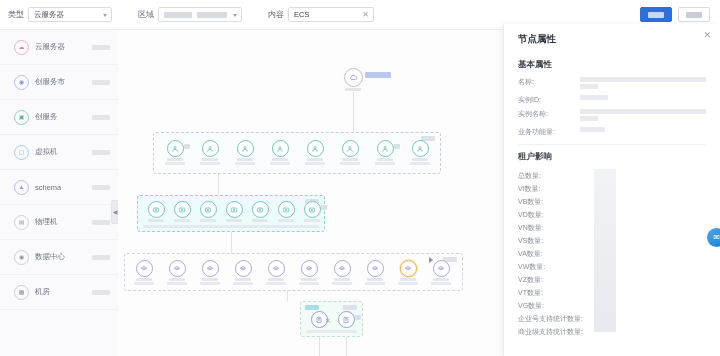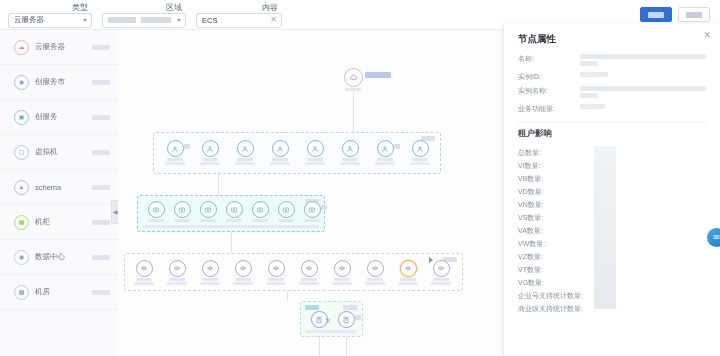--- a/index.html
+++ b/index.html
@@ -11,21 +11,21 @@
     position:relative;
   }
   .app{position:absolute;inset:0;background:#fbfbfc;}
 
   
   .toolbar{
     position:absolute;left:0;top:0;width:720px;height:30px;
     background:#ffffff;border-bottom:1px solid #ececf0;
     display:flex;align-items:center;box-sizing:border-box;padding:0 8px;
   }
-  .fld{display:flex;align-items:flex-end;margin-right:10px;flex-direction:column;}
+  .fld{display:flex;align-items:center;margin-right:26px;}
   .fld-label{font-size:8px;color:#5b6170;margin-right:4px;white-space:nowrap;}
   .select{
     position:relative;width:84px;height:15px;border:1px solid #d9dde3;border-radius:2px;
     background:#fff;display:flex;align-items:center;padding:0 14px 0 5px;box-sizing:border-box;
   }
   .select .val{font-size:7.5px;color:#4a4f5c;white-space:nowrap;overflow:hidden;}
   .select .val.redact{
     display:block;width:66px;height:6px;border-radius:1px;
     background:linear-gradient(90deg,#d6dae1 0 44%,transparent 44% 52%,#d6dae1 52% 100%);
   }
@@ -235,26 +235,26 @@
       <span class="side-label">虚拟机</span>
       <span class="side-count"></span>
     </div>
 
     <div class="side-item">
       <span class="side-ico" style="border-color:#c3b8e8;color:#9b8ad1">▲</span>
       <span class="side-label">schema</span>
       <span class="side-count"></span>
     </div>
 
-
-    <div class="side-item">
-      <span class="side-ico" style="border-color:#b8dd8e;color:#8cc355;background:#f4fbea">▦</span>
-      <span class="side-label">机柜</span>
-      <span class="side-count"></span>
-    </div>
+    <div class="side-item">
+      <span class="side-ico" style="border-color:#cdd2dd;color:#9aa0ab">▤</span>
+      <span class="side-label">物理机</span>
+      <span class="side-count"></span>
+    </div>
+
 
     <div class="side-item">
       <span class="side-ico" style="border-color:#c9cede;color:#8b90a0">◉</span>
       <span class="side-label">数据中心</span>
       <span class="side-count"></span>
     </div>
 
     <div class="side-item">
       <span class="side-ico" style="border-color:#c9cede;color:#8b90a0">▩</span>
       <span class="side-label">机房</span>
@@ -575,20 +575,21 @@
   </div>
 
   <div class="panel">
     <div class="panel-head">
       <span class="panel-title">节点属性</span>
       <span class="panel-close">✕</span>
     </div>
 
     <div class="panel-body">
 
+      <div class="sec-title">基本属性</div>
 
       <div class="row">
         <span class="k">名称:</span>
         <span class="v">
           <span class="bar" style="width:100%"></span>
           <span class="bar" style="width:14%"></span>
         </span>
       </div>
 
       <div class="row">

